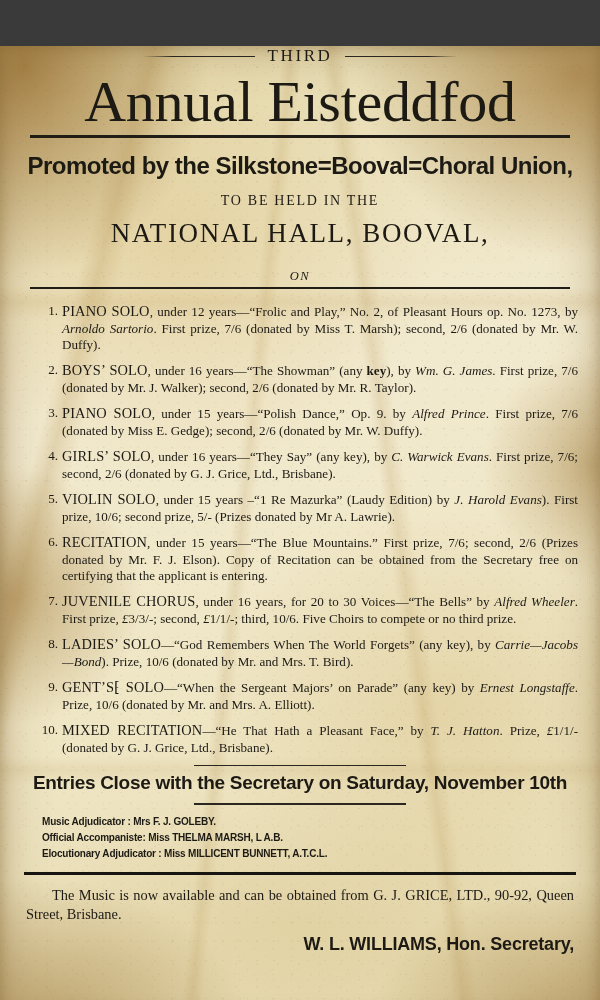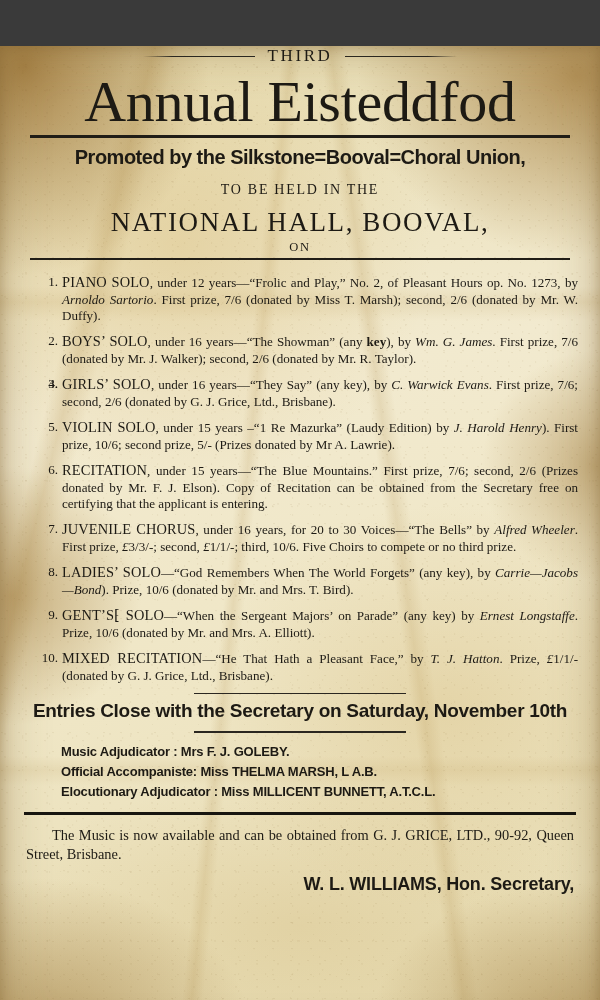--- a/index.html
+++ b/index.html
@@ -84,33 +84,33 @@
     font-weight: 400;
   }
   .rule-under-title {
     height: 2.5px; background: #201d17; margin: 4px 8px 0 8px;
   }
 
   .promoted {
     text-align: center;
     font-family: "Liberation Sans", "DejaVu Sans", sans-serif;
     font-weight: 700;
-    font-size: 20px;
+    font-size: 24px;
     letter-spacing: -0.5px;
-    margin-top: 8px;
+    margin-top: 14px;
     white-space: nowrap;
   }
   .tobeheld {
     text-align: center; font-size: 14px; letter-spacing: 1.7px; margin-top: 13px;
   }
   .venue {
     text-align: center; font-size: 27px; letter-spacing: 1.6px; margin-top: 9px;
   }
   .on-word {
-    text-align: center; font-size: 12.5px; letter-spacing: 1.6px; margin-top: 2px;
+    text-align: center; font-size: 12.5px; letter-spacing: 1.6px; margin-top: 20px; font-style: italic;
   }
   .datetitle {
     text-align: center; font-size: 37px; letter-spacing: .4px; margin-top: 5px; white-space: nowrap;
   }
   .rule-under-date { height: 2.5px; background: #201d17; margin: 3px 8px 0 8px; }
 
   
   ol.events { list-style: none; margin: 14px 0 0 0; padding: 0; }
   ol.events li {
     position: relative;
@@ -139,25 +139,24 @@
     font-weight: 700;
     font-size: 19px;
     letter-spacing: -0.3px;
     margin-top: 6px;
     white-space: nowrap;
   }
   .adjbox { margin-top: 11px; padding-left: 20px; }
   .adjline {
     font-family: "Liberation Sans", "DejaVu Sans", sans-serif;
     font-weight: 700;
-    font-size: 13px;
+    font-size: 10px;
     letter-spacing: -0.2px;
     margin-bottom: 5px;
     white-space: nowrap;
-    margin-left: 19px;
   }
   .thickrule { height: 3.4px; background: #17150f; margin: 13px 2px 0 2px; }
 
   .musicnote {
     font-size: 14.4px; line-height: 1.32; margin-top: 11px; text-align: justify;
     text-indent: 26px; padding: 0 4px;
   }
   .bottomrow {
     display: flex; align-items: flex-end; justify-content: space-between;
     margin-top: 10px; padding: 0 4px;
@@ -188,23 +187,23 @@
 
     <div class="promoted">Promoted by the Silkstone=Booval=Choral Union,</div>
     <div class="tobeheld">TO BE HELD IN THE</div>
     <div class="venue">NATIONAL HALL, BOOVAL,</div>
     <div class="on-word">ON</div>
     <div class="rule-under-date"></div>
 
     <ol class="events" id="events-list">
         <li><span class="num">1.</span><span class="ev"><span class="sc">PIANO SOLO</span>, under 12 years—“Frolic and Play,” No. 2, of Pleasant Hours op. No. 1273, by <i>Arnoldo Sartorio</i>. First prize, 7/6 (donated by Miss T. Marsh); second, 2/6 (donated by Mr. W. Duffy).</span></li>
         <li><span class="num">2.</span><span class="ev"><span class="sc">BOYS’ SOLO</span>, under 16 years—“The Showman” (any <b>key</b>), by <i>Wm. G. James</i>. First prize, 7/6 (donated by Mr. J. Walker); second, 2/6 (donated by Mr. R. Taylor).</span></li>
-        <li><span class="num">3.</span></li>
+        <li><span class="num">3.</span><span class="ev"><span class="sc">PIANO SOLO</span>, under 15 years—“Polish Dance,” Op. 9. by <i>Alfred Prince</i>. First prize, 7/6 (donated by Miss E. Gedge); second, 2/6 (donated by Mr. W. Duffy).</span></li>
         <li><span class="num">4.</span><span class="ev"><span class="sc">GIRLS’ SOLO</span>, under 16 years—“They Say” (any key), by <i>C. Warwick Evans</i>. First prize, 7/6; second, 2/6 (donated by G. J. Grice, Ltd., Brisbane).</span></li>
-        <li><span class="num">5.</span><span class="ev"><span class="sc">VIOLIN SOLO</span>, under 15 years –“1 Re Mazurka” (Laudy Edition) by <i>J. Harold Henry</i>). First prize, 10/6; second prize, 5/- (Prizes donated by Mr A. Lawrie).</span></li>
+        <li><span class="num">5.</span><span class="ev"><span class="sc">VIOLIN SOLO</span>, under 15 years –“1 Re Mazurka” (Laudy Edition) by <i>J. Harold Evans</i>). First prize, 10/6; second prize, 5/- (Prizes donated by Mr A. Lawrie).</span></li>
         <li><span class="num">6.</span><span class="ev"><span class="sc">RECITATION</span>, under 15 years—“The Blue Mountains.” First prize, 7/6; second, 2/6 (Prizes donated by Mr. F. J. Elson). Copy of Recitation can be obtained from the Secretary free on certifying that the applicant is entering.</span></li>
         <li><span class="num">7.</span><span class="ev"><span class="sc">JUVENILE CHORUS</span>, under 16 years, for 20 to 30 Voices—“The Bells” by <i>Alfred Wheeler</i>. First prize, <i>£</i>3/3/-; second, <i>£</i>1/1/-; third, 10/6. Five Choirs to compete or no third prize.</span></li>
         <li><span class="num">8.</span><span class="ev"><span class="sc">LADIES’ SOLO</span>—“God Remembers When The World Forgets” (any key), by <i>Carrie—Jacobs—Bond</i>). Prize, 10/6 (donated by Mr. and Mrs. T. Bird).</span></li>
         <li><span class="num">9.</span><span class="ev"><span class="sc">GENT’S⁅ SOLO</span>—“When the Sergeant Majors’ on Parade” (any key) by <i>Ernest Longstaffe</i>. Prize, 10/6 (donated by Mr. and Mrs. A. Elliott).</span></li>
         <li><span class="num">10.</span><span class="ev"><span class="sc">MIXED RECITATION</span>—“He That Hath a Pleasant Face,” by <i>T. J. Hatton</i>. Prize, <i>£</i>1/1/- (donated by G. J. Grice, Ltd., Brisbane).</span></li>
       </ol>
 
     <div class="shortrule"></div>
     <div class="entries">Entries Close with the Secretary on Saturday, November 10th</div>
     <div class="shortrule"></div>

